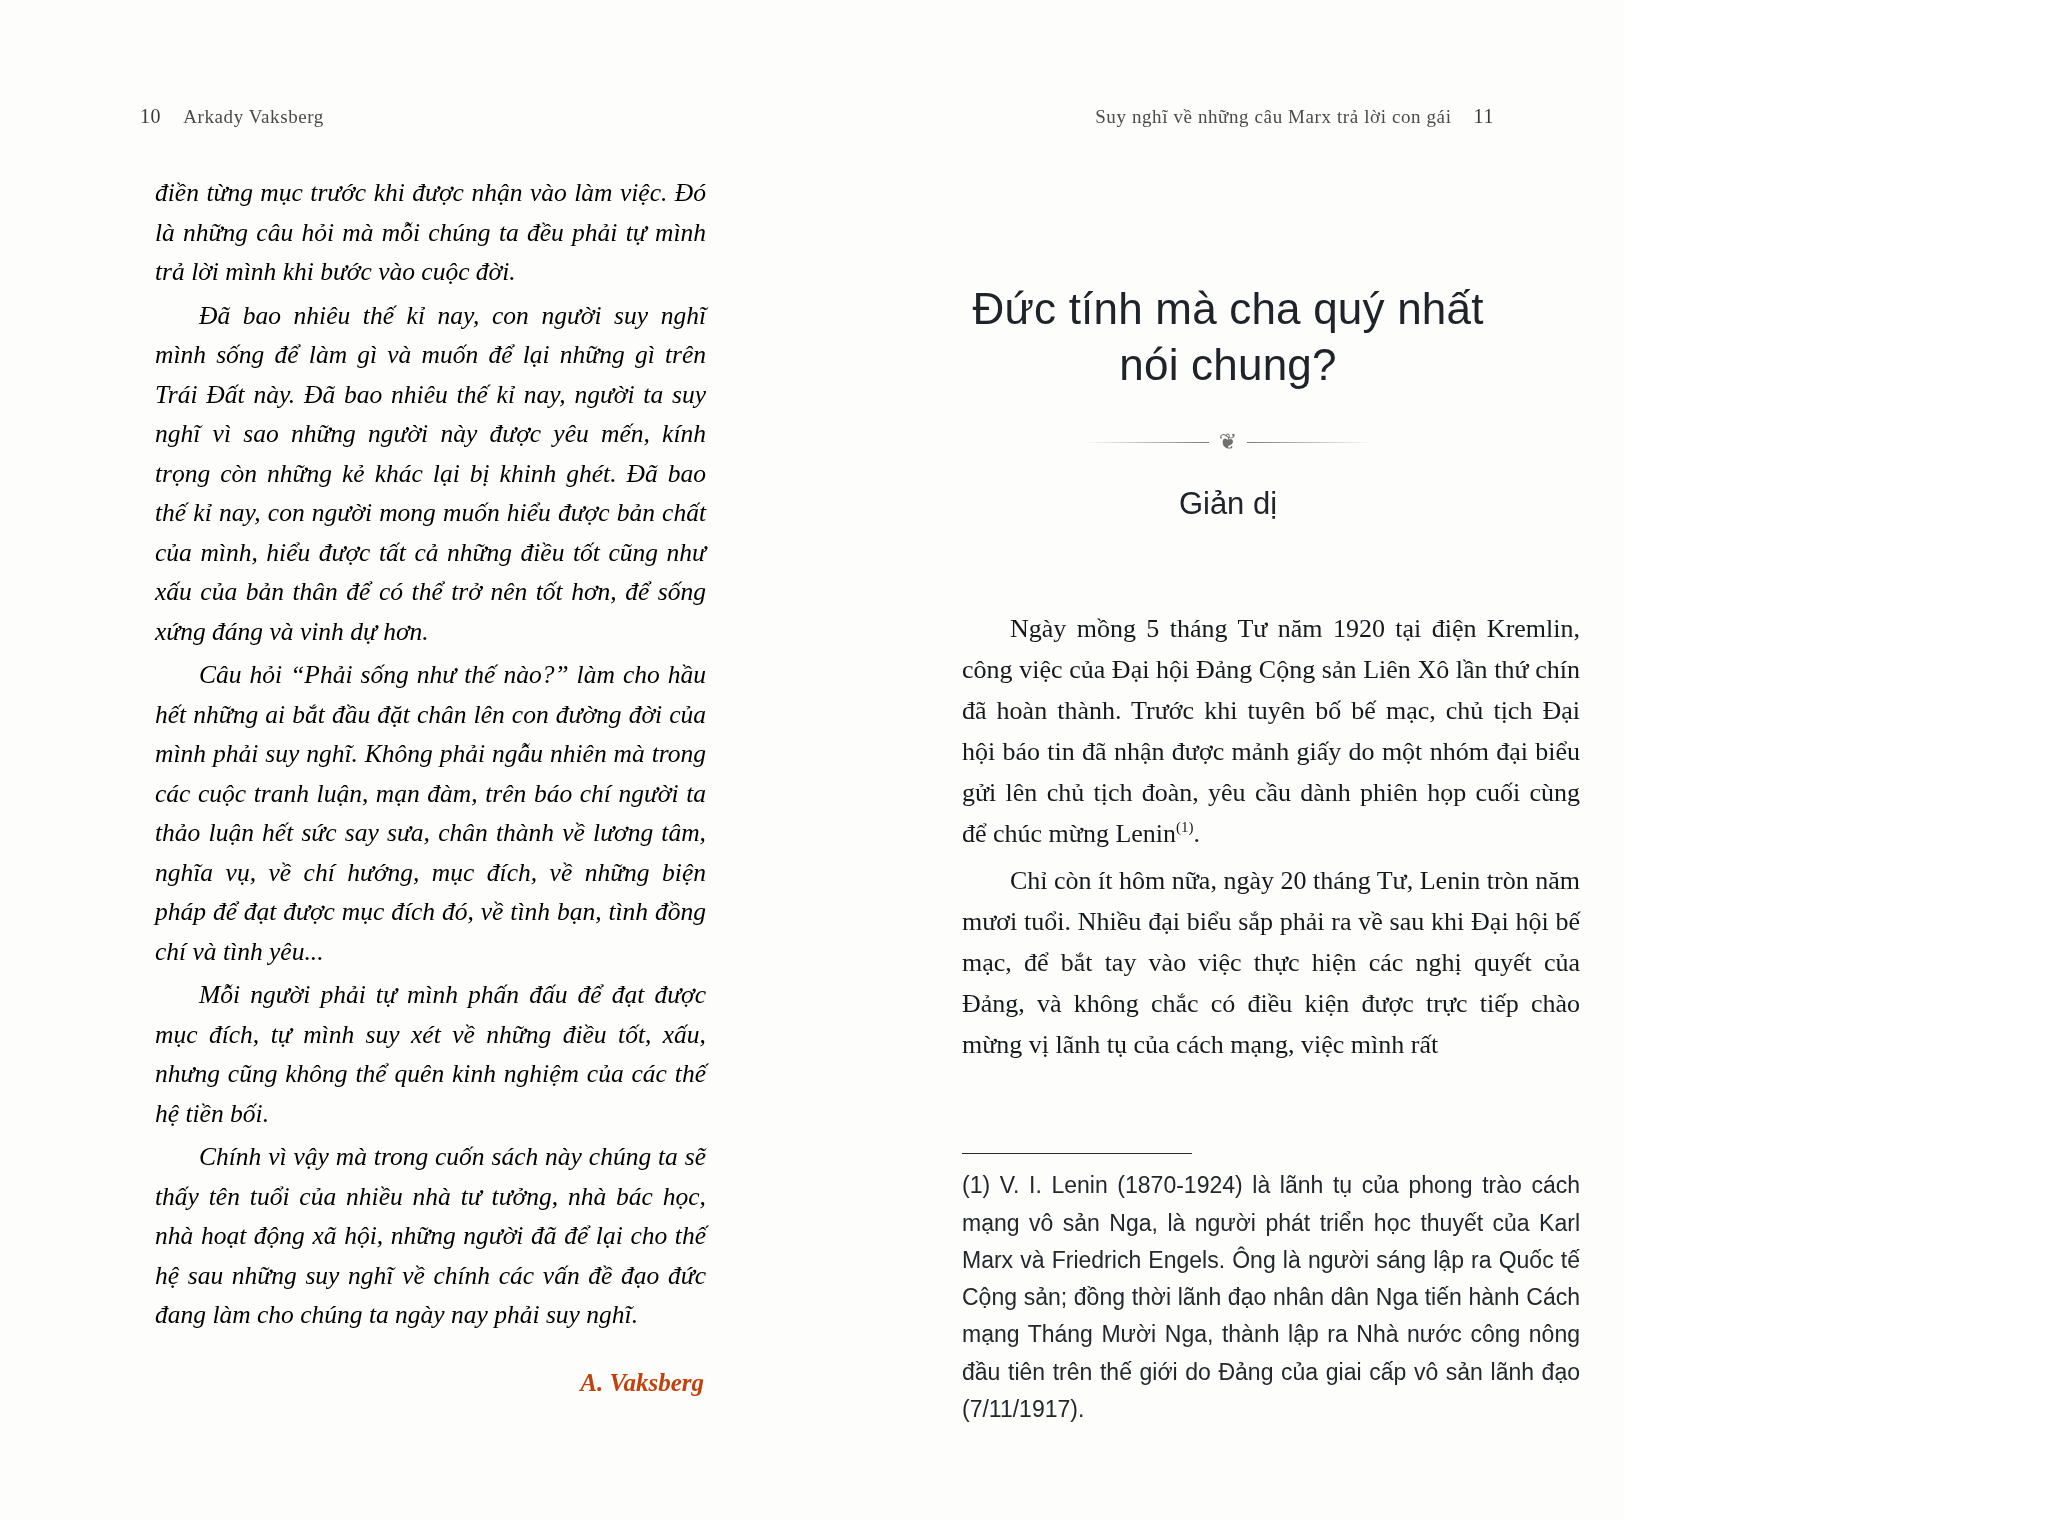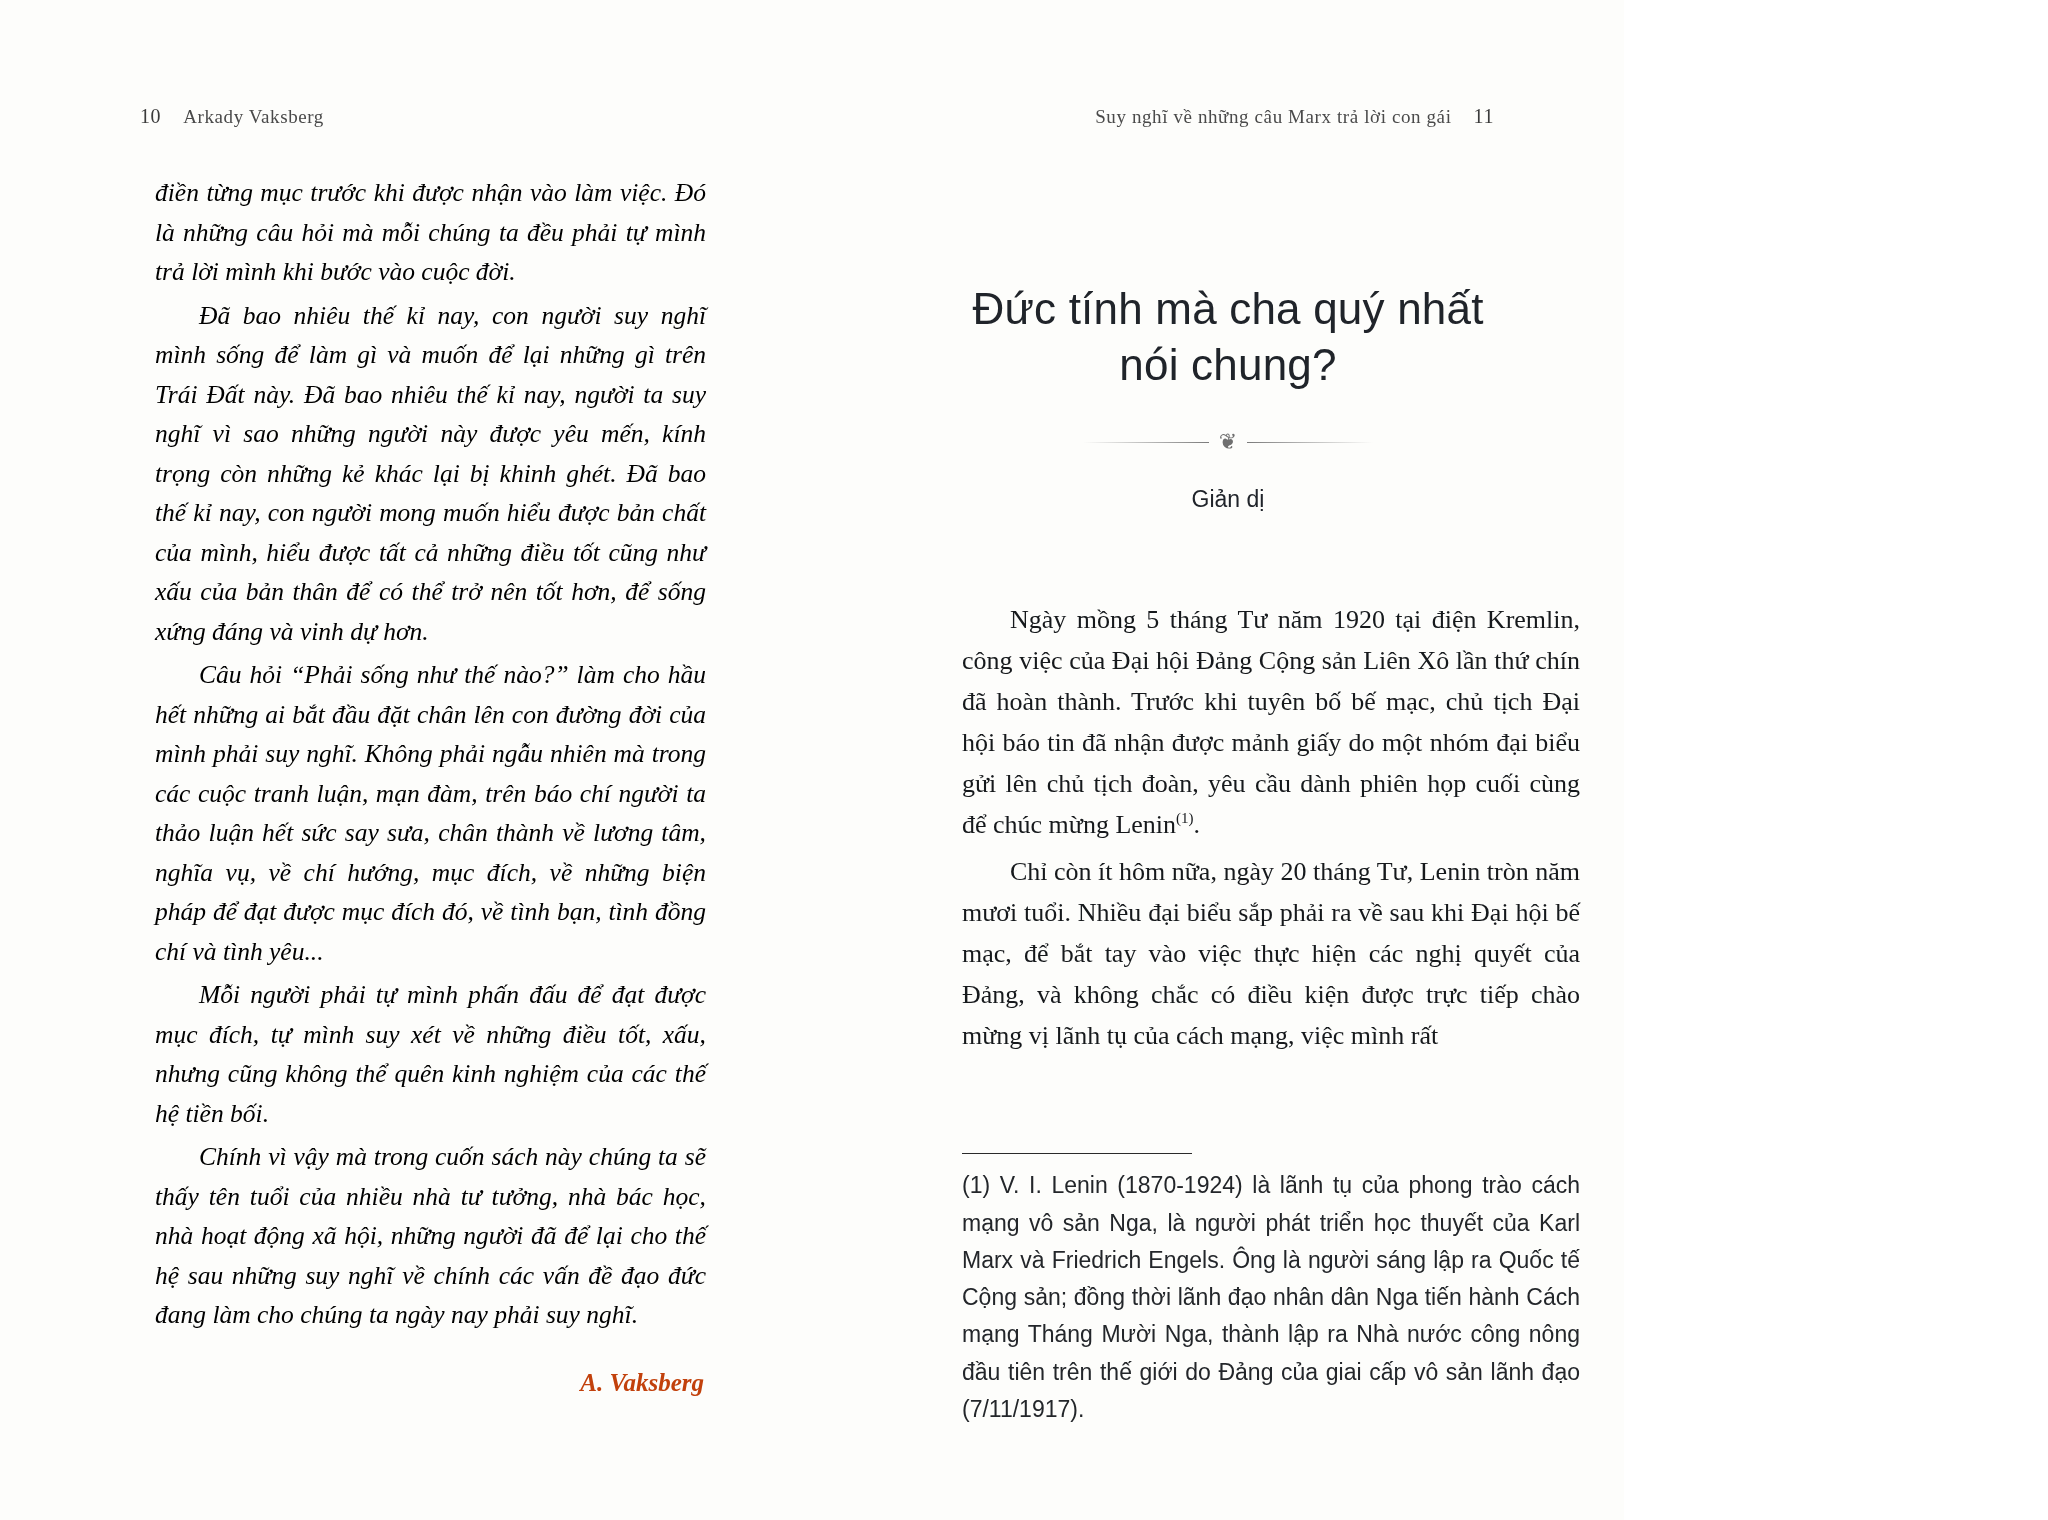--- a/index.html
+++ b/index.html
@@ -111,21 +111,21 @@
     color: #6f6f6f;
     font-size: 22px;
     line-height: 1;
     transform: translateY(-1px);
   }
   .subtitle {
     margin-top: 30px;
     text-align: center;
     font-family: "Liberation Sans", sans-serif;
     font-weight: 300;
-    font-size: 23px;
+    font-size: 31px;
     color: #20242a;
   }
   .body-right {
     margin-top: 86px;
     width: 618px;
   }
   .body-right p {
     margin: 0 0 6px 0;
     font-size: 26px;
     line-height: 1.58;

